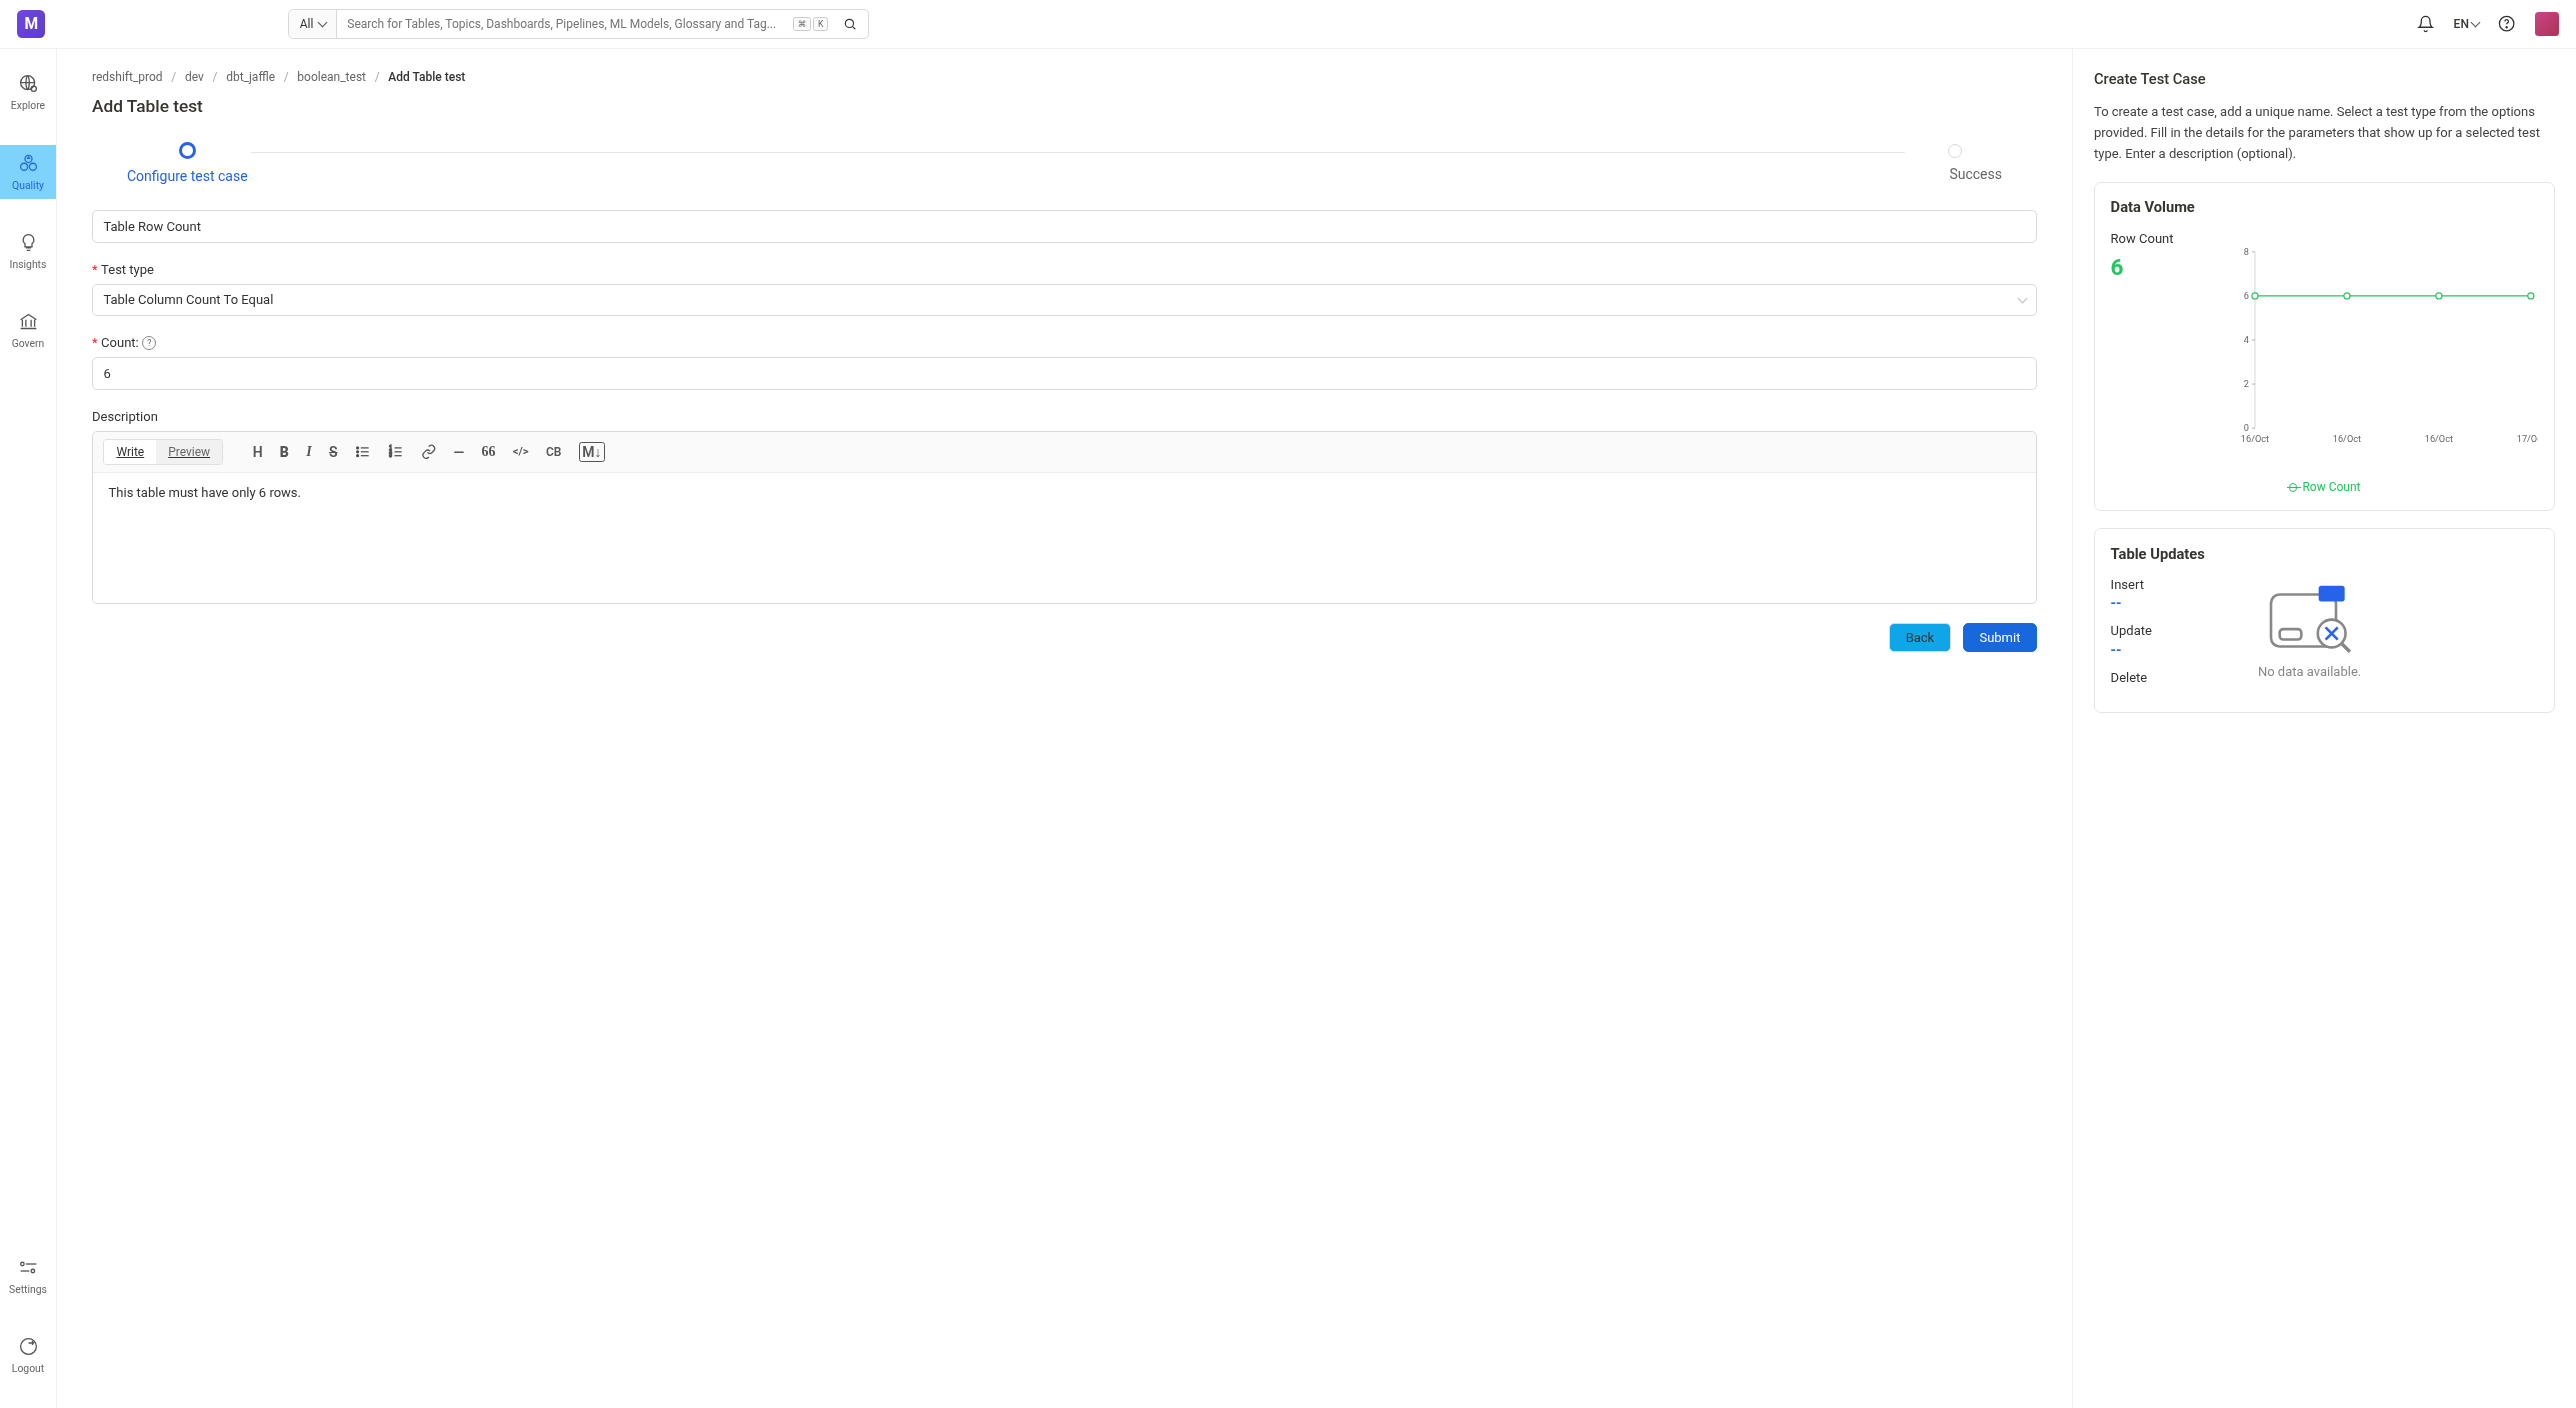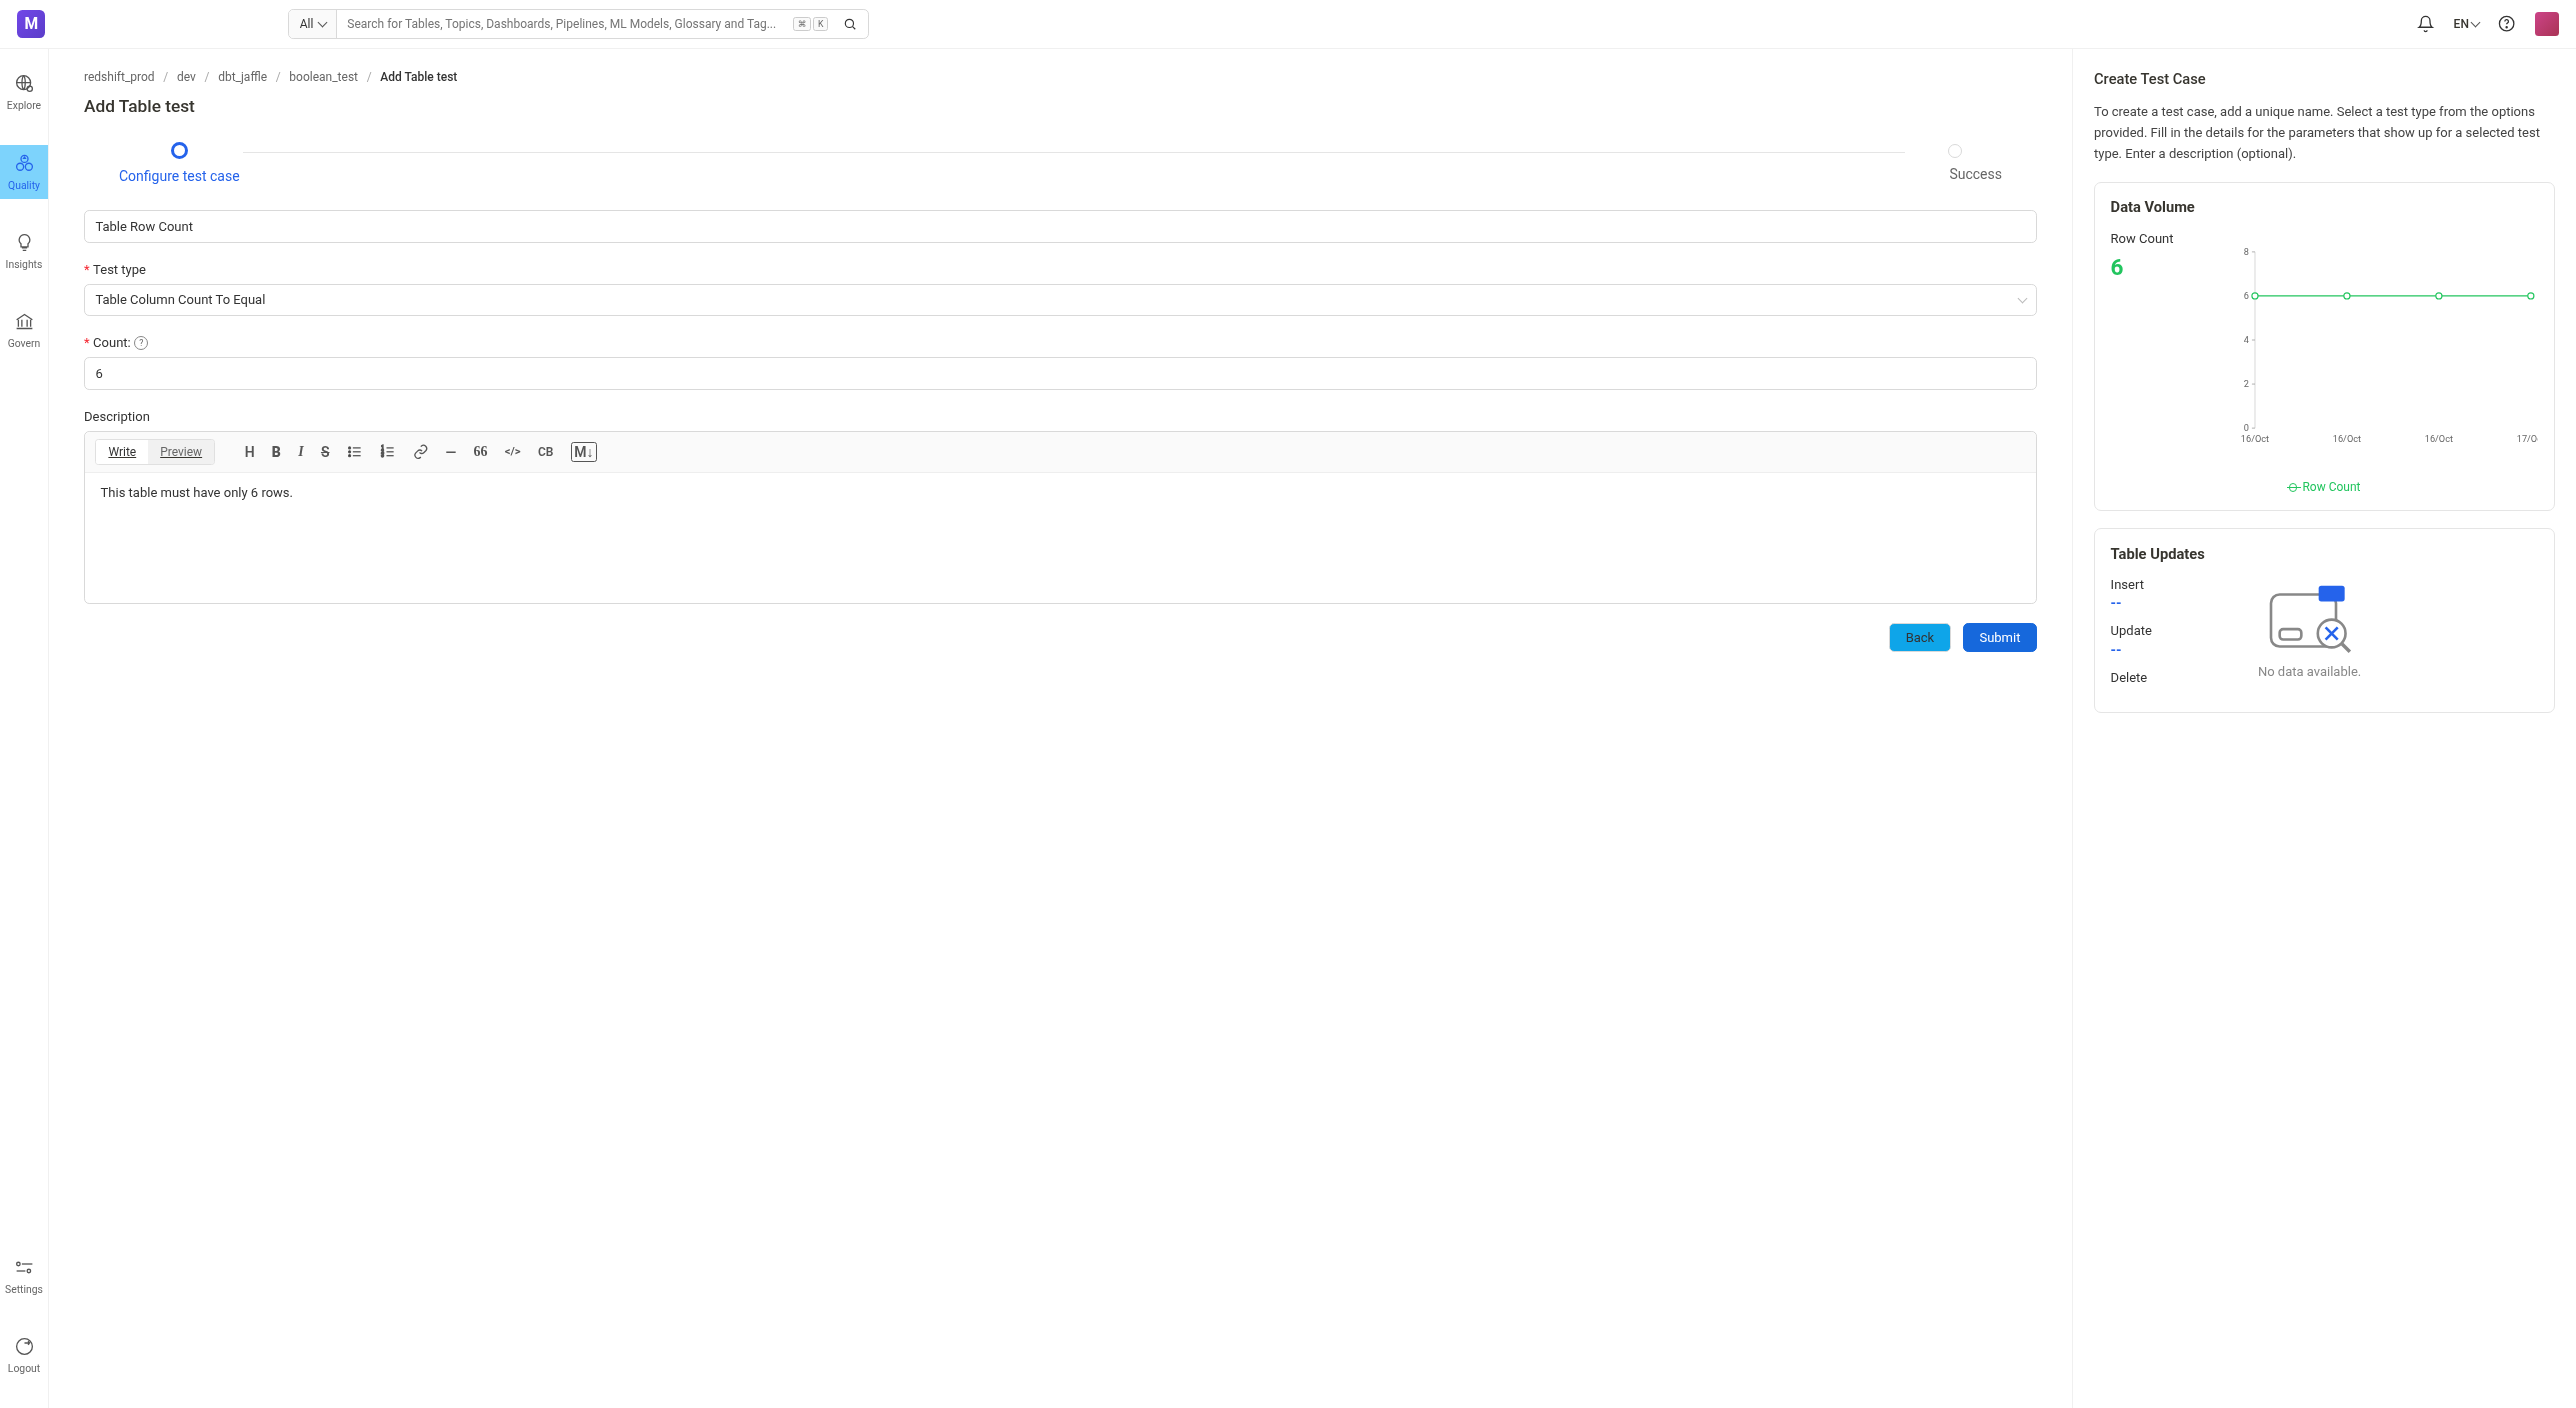--- a/index.html
+++ b/index.html
@@ -15,21 +15,21 @@
 .kbd { border: 0.9px solid #ccc; border-radius: 2.6px; background: #fafafa; font-size: 8.7px; padding: 0.9px 3.5px; color: #666; }
 .search-icon { padding: 0 10.4px; color: #999; display:flex; align-items:center; }
 .header-spacer { flex: 1; }
 .header-actions { display: flex; align-items: center; gap: 19px; text-align: right; }
 .lang { display: flex; align-items: center; gap: 3.5px; font-size: 12px; font-weight: 500; cursor: pointer; }
 .avatar { width: 24px; height: 24px; border-radius: 3.5px; background: linear-gradient(135deg,#c48,#a35); }
 .iconbtn { display: flex; align-items: center; justify-content: center; cursor: pointer; color: #333; }
 
 
 .body { display: flex; flex: 1; overflow: hidden; }
-.sidebar { width: 49px; border-right: 0.9px solid #f0f0f0; display: flex; flex-direction: column; align-items: center; padding-top: 17.3px; }
+.sidebar { width: 57px; border-right: 0.9px solid #f0f0f0; display: flex; flex-direction: column; align-items: center; padding-top: 17.3px; }
 .navitem { display: flex; flex-direction: column; align-items: center; gap: 5.2px; margin-bottom: 26px; cursor: pointer; color: #666; font-size: 10.4px; width: 100%; padding: 7px 0; }
 .navitem.active { background: #7dd3fc; color: #2563eb; }
 .navitem.active .navicon { color: #2563eb; }
 .navicon { width: 21px; height: 21px; color: #555; display:flex; align-items:center; justify-content:center; }
 
 .main { flex: 1; display: flex; overflow: hidden; }
 .left { flex: 1; padding: 21px 35px; overflow-y: auto; border-right: 0.9px solid #f0f0f0; }
 .right { width: 503px; padding: 21px 21px; overflow-y: auto; }
 
 

